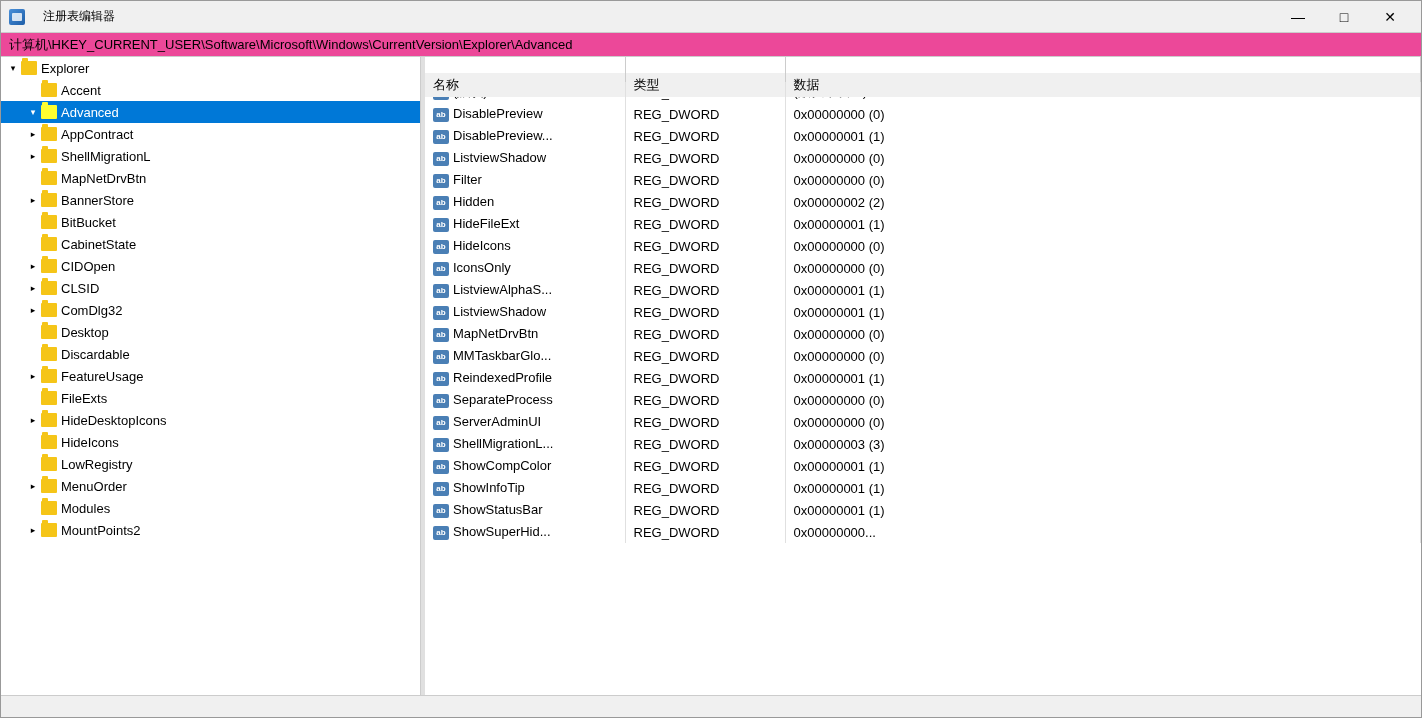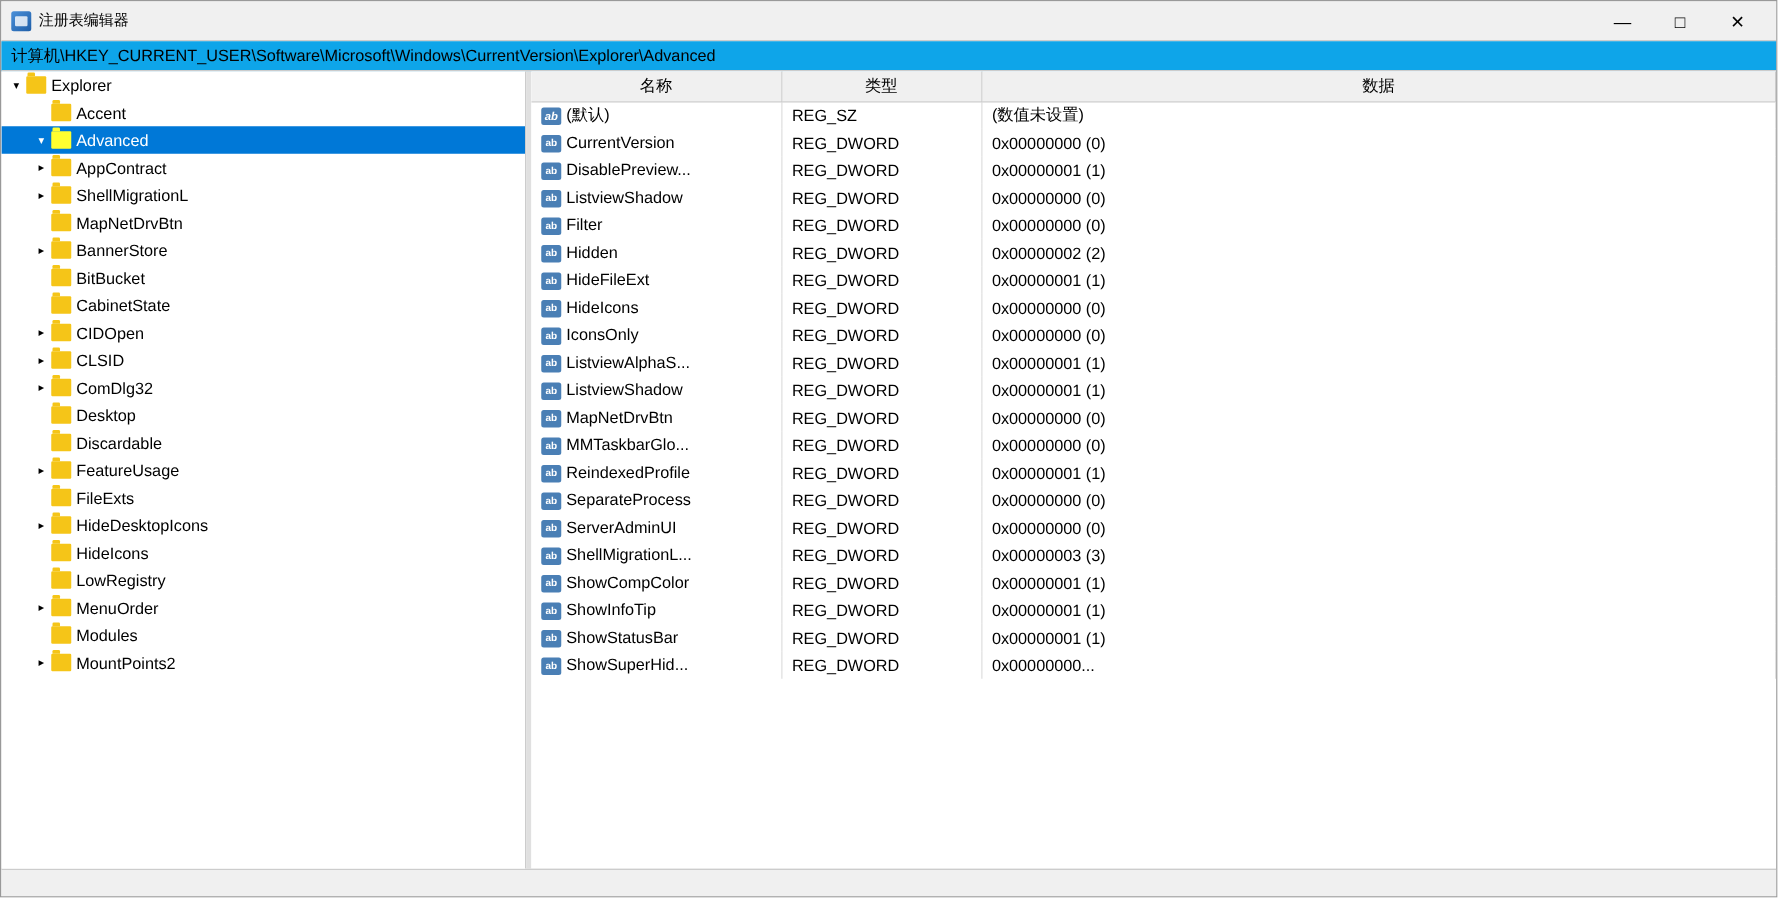--- a/index.html
+++ b/index.html
@@ -19,20 +19,21 @@
       overflow: hidden;
     }
     .title-bar {
       background: #f0f0f0;
       height: 32px;
       display: flex;
       align-items: center;
       padding: 0 8px;
       border-bottom: 1px solid #ccc;
       flex-shrink: 0;
+      gap: 12px;
     }
     .title-bar-icon {
       width: 16px;
       height: 16px;
       margin-right: 6px;
       background: linear-gradient(135deg, #4a90d9 0%, #1e5ea8 100%);
       border-radius: 2px;
       display: flex;
       align-items: center;
       justify-content: center;
@@ -74,21 +75,21 @@
       padding: 0 4px;
       border-bottom: 1px solid #ccc;
       flex-shrink: 0;
     }
     .menu-item {
       padding: 2px 8px;
       cursor: pointer;
       font-size: 13px;
     }
     .breadcrumb-bar {
-      background: #0ea5e9;
+      background: #ec4899;
       height: 24px;
       display: flex;
       align-items: center;
       padding: 0 8px;
       border-bottom: 1px solid #ccc;
       font-size: 13px;
       flex-shrink: 0;
     }
     .main-content {
       display: flex;
@@ -154,25 +155,25 @@
     }
     .data-table {
       width: 100%;
       border-collapse: collapse;
     }
     .data-table thead th {
       background: #f0f0f0;
       border-bottom: 1px solid #ccc;
       border-right: 1px solid #ccc;
       padding: 2px 8px;
-      text-align: center;
+      text-align: left;
       font-weight: normal;
       height: 24px;
       position: sticky;
-      top: 0;
+      top: 16px;
       z-index: 1;
     }
     .data-table tbody tr {
       height: 22px;
     }
     .data-table tbody td {
       padding: 1px 8px;
       border-right: 1px solid #e0e0e0;
       white-space: nowrap;
       font-size: 13px;
@@ -367,21 +368,21 @@
             <th>数据</th>
           </tr>
         </thead>
         <tbody id="registry-body">
         <tr>
               <td><span class="reg-icon ab">ab</span><span>(默认)</span></td>
               <td>REG_SZ</td>
               <td>(数值未设置)</td>
             </tr>
             <tr>
-              <td><span class="reg-icon ">ab</span><span>CurrentVersion</span></td>
+              <td><span class="reg-icon ">ab</span><span>DisablePreview</span></td>
               <td>REG_DWORD</td>
               <td>0x00000000 (0)</td>
             </tr>
             <tr>
               <td><span class="reg-icon ">ab</span><span>DisablePreview...</span></td>
               <td>REG_DWORD</td>
               <td>0x00000001 (1)</td>
             </tr>
             <tr>
               <td><span class="reg-icon ">ab</span><span>ListviewShadow</span></td>

